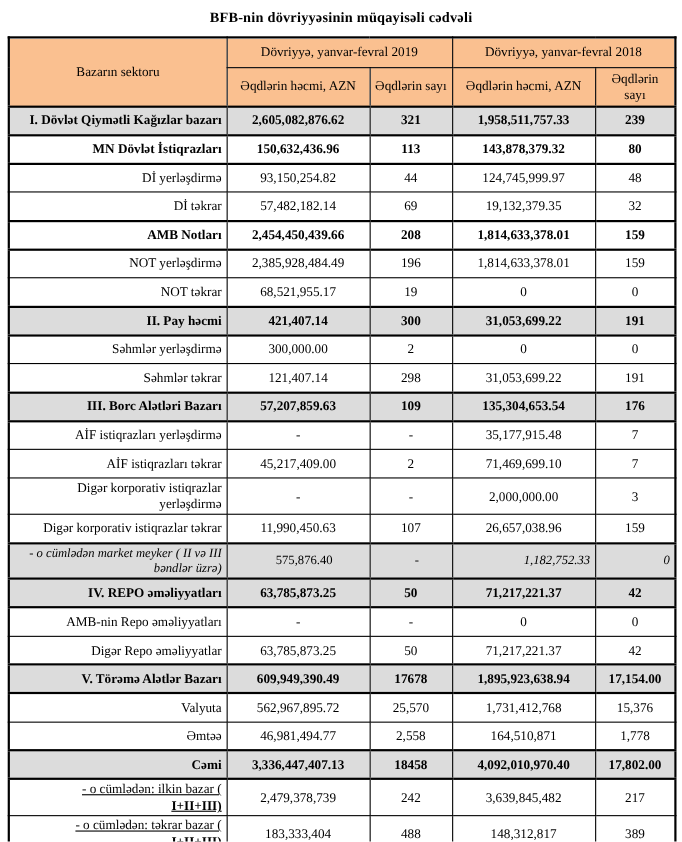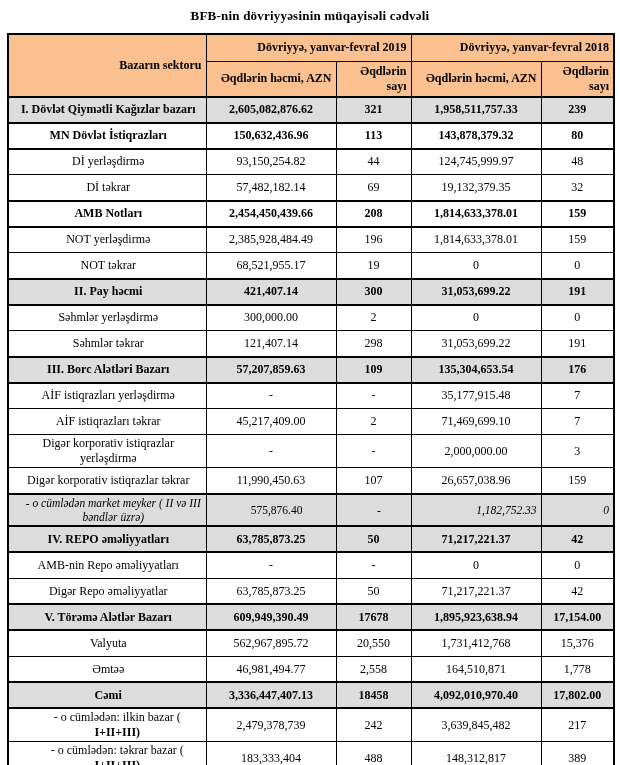--- a/index.html
+++ b/index.html
@@ -12,37 +12,37 @@
     text-align:center; font-weight:bold; font-size:13px;
     margin:8px 0 9px 0; letter-spacing:.2px;
   }
   table {
     border-collapse:collapse; table-layout:fixed;
     width:606px; margin-left:7px;
     border:2px solid var(--border);
   }
   th, td { border:1px solid var(--border); overflow:hidden; }
   thead th {
-    background:var(--header-bg); font-weight:bold; font-size:12px;
-    text-align:right; vertical-align:middle; padding:2px 4px; line-height:1.25;
+    background:var(--header-bg); font-weight:normal; font-size:12px;
+    text-align:center; vertical-align:middle; padding:2px 4px; line-height:1.25;
   }
   tr.group-row th { height:27px; }
   tr.sub-row th { height:35px; }
   tbody td { font-size:12px; height:26px; vertical-align:middle; padding:1px 4px; }
-  td.label { text-align:center; padding-left:6px; }
+  td.label { text-align:right; padding-left:6px; }
   td.num { text-align:center; }
   tr.section td, tr.bold td, tr.note td {
     border-top:2px solid var(--border); border-bottom:2px solid var(--border);
   }
   tr.section td { background:var(--section-bg); font-weight:bold; }
   tr.bold td { font-weight:bold;margin-left:26px; }
   tr.note td { background:var(--section-bg); font-size:11.5px;padding-left:15px; }
   tr.note td.label { font-style:italic; padding-left:16px; line-height:1.25; }
   tr.note td.v2018, tr.note td.c2018 { font-style:italic;text-align:right; }
-  tr.indent td.label { padding-left:24px; }
+  tr.indent td.label { padding-left:24px;text-decoration:underline; }
   .bold-part { font-weight:bold; }
 </style>
 </head>
 <body>
 
 <div class="title">BFB-nin dövriyyəsinin müqayisəli cədvəli</div>
 
 <table>
   <colgroup>
     <col style="width:198px">
@@ -201,21 +201,21 @@
       <tr class="section">
     <td class="label">V. Törəmə Alətlər Bazarı</td>
     <td class="num v2019">609,949,390.49</td>
     <td class="num c2019">17678</td>
     <td class="num v2018">1,895,923,638.94</td>
     <td class="num c2018">17,154.00</td>
   </tr>
       <tr class="normal">
     <td class="label">Valyuta</td>
     <td class="num v2019">562,967,895.72</td>
-    <td class="num c2019">20,550</td>
+    <td class="num c2019">25,570</td>
     <td class="num v2018">1,731,412,768</td>
     <td class="num c2018">15,376</td>
   </tr>
       <tr class="normal">
     <td class="label">Əmtəə</td>
     <td class="num v2019">46,981,494.77</td>
     <td class="num c2019">2,558</td>
     <td class="num v2018">164,510,871</td>
     <td class="num c2018">1,778</td>
   </tr>

